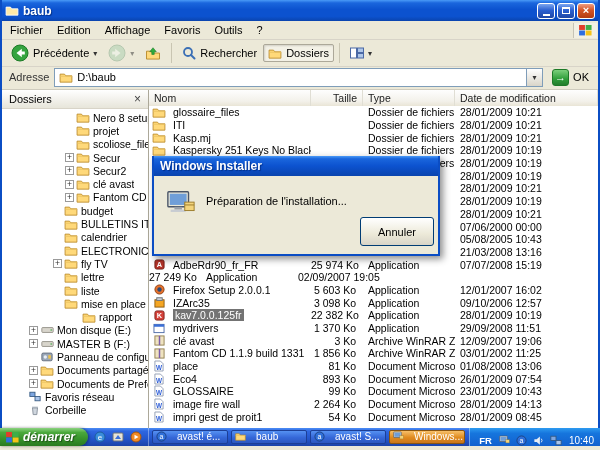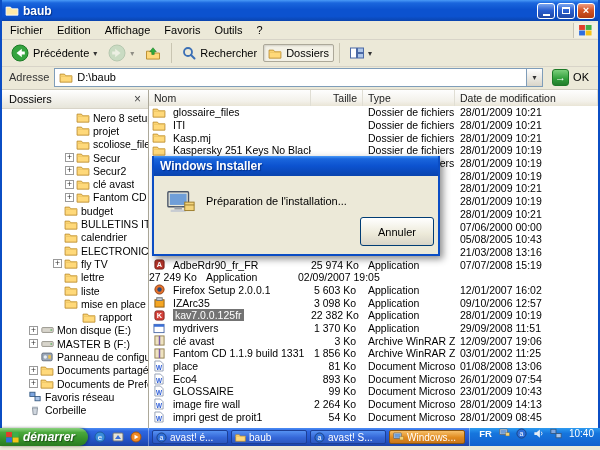--- a/index.html
+++ b/index.html
@@ -88,26 +88,26 @@
               background:linear-gradient(#ffffff,#ece9d8 60%,#d8d4c8);border:1px solid #003c74;border-radius:3px}
 
   
   .taskbar{position:absolute;left:0;bottom:4px;width:600px;height:18px;display:flex;align-items:stretch;z-index:100;
            background:linear-gradient(180deg,#4b8cf5 0%,#2e66e0 18%,#2456cb 60%,#1c44a8 100%)}
   .start{display:flex;align-items:center;gap:4px;padding:0 13px 0 5px;border-radius:0 9px 9px 0;color:#fff;font-weight:bold;
          font-style:italic;font-size:12px;text-shadow:1px 1px 1px #1c5214;
          background:linear-gradient(180deg,#8dd381 0%,#4aa83c 25%,#37932b 60%,#2a7a20 100%);box-shadow:1px 0 3px rgba(0,0,0,.45)}
   .qlaunch{display:flex;align-items:center;gap:4px;padding:0 5px;border-right:1px solid rgba(255,255,255,.35)}
   .tasks{flex:1;display:flex;align-items:center;gap:3px;padding:0 3px;min-width:0}
-  .task{width:76px;flex:0 1 76px;height:14px;display:flex;align-items:center;gap:3px;padding:0 3px;border-radius:2px;
+  .task{width:76px;flex:0 1 76px;height:14px;display:flex;gap:10px;padding:0 3px;border-radius:2px;
         background:linear-gradient(#5591f2,#3567d8 55%,#2c58c0);border:1px solid #1d3f96;color:#fff;font-size:10px;
         overflow:hidden;white-space:nowrap}
   .task.attention{background:linear-gradient(#f7c06a,#e08a1e 55%,#c9761a);border-color:#8a5510}
   .task .icw{width:11px;flex:0 0 11px}
-  .tray{display:flex;align-items:flex-start;gap:4px;padding:0 6px 8px 7px;color:#fff;font-size:10px;
+  .tray{display:flex;align-items:flex-end;gap:4px;padding:0 6px 0 7px;color:#fff;font-size:10px;
         background:linear-gradient(180deg,#2d9bf0 0%,#1675dd 30%,#1261cf 100%);border-left:1px solid rgba(255,255,255,.4)}
   .lang{font-size:9.5px;font-weight:bold;padding:0 2px}
   .clock{padding-left:2px}
 </style>
 </head>
 <body>
 
 <div class="screen">
 
   <div class="window">

